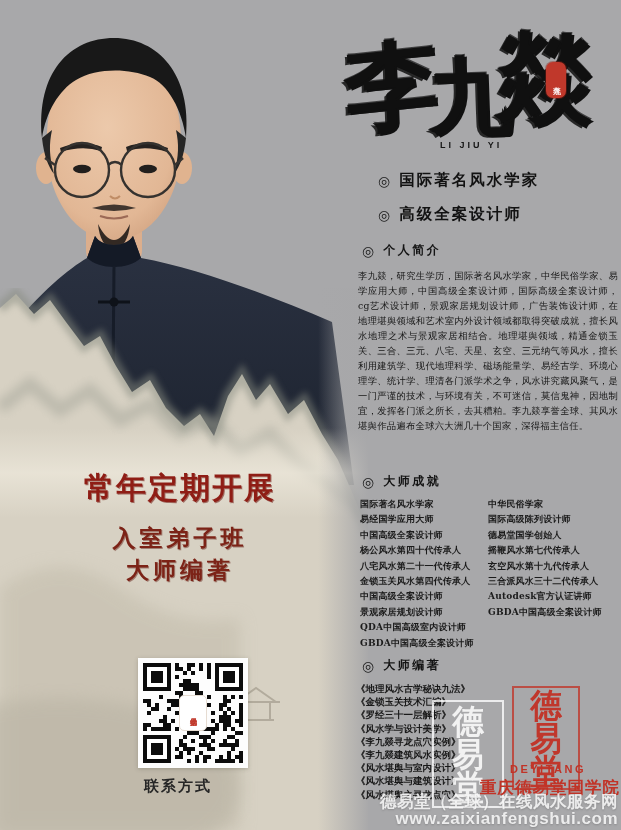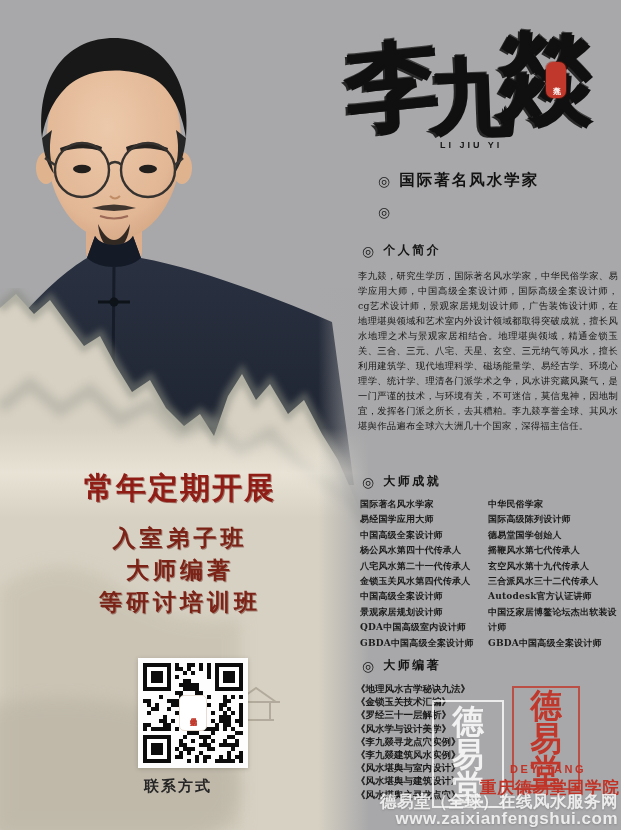--- a/index.html
+++ b/index.html
@@ -198,20 +198,21 @@
     <span class="pinyin">LI JIU YI</span>
   </div>
 
   <div class="abs badge-row">
     <div class="badge">
       <span class="bullet">◎</span>
       <span class="lbl">国际著名风水学家</span>
     </div>
     <div class="badge">
       <span class="bullet">◎</span>
+      <span class="lbl">高级全案设计师</span>
     </div>
   </div>
 
   <div class="abs sec-h h-profile">
     <span class="bullet">◎</span>
     <span class="lbl">个人简介</span>
   </div>
   <div class="abs profile-body">李九燚，研究生学历，国际著名风水学家，中华民俗学家、易学应用大师，中国高级全案设计师，国际高级全案设计师，cg艺术设计师，景观家居规划设计师，广告装饰设计师，在地理堪舆领域和艺术室内外设计领域都取得突破成就，擅长风水地理之术与景观家居相结合。地理堪舆领域，精通金锁玉关、三合、三元、八宅、天星、玄空、三元纳气等风水，擅长利用建筑学、现代地理科学、磁场能量学、易经古学、环境心理学、统计学、理清各门派学术之争，风水讲究藏风聚气，是一门严谨的技术，与环境有关，不可迷信，莫信鬼神，因地制宜，发挥各门派之所长，去其糟粕。李九燚享誉全球、其风水堪舆作品遍布全球六大洲几十个国家，深得福主信任。</div>
 
   <div class="abs sec-h h-achv">
@@ -232,21 +233,20 @@
       <li>GBDA中国高级全案设计师</li>
     </ul>
     <ul class="col-r">
       <li>中华民俗学家</li>
       <li>国际高级陈列设计师</li>
       <li>德易堂国学创始人</li>
       <li>摇鞭风水第七代传承人</li>
       <li>玄空风水第十九代传承人</li>
       <li>三合派风水三十二代传承人</li>
       <li>Autodesk官方认证讲师</li>
-      <li>中国泛家居博鳌论坛杰出软装设计师</li>
       <li>GBDA中国高级全案设计师</li>
     </ul>
   </div>
 
   <div class="abs sec-h h-books">
     <span class="bullet">◎</span>
     <span class="lbl">大师编著</span>
   </div>
   <div class="abs open-title">常年定期开展</div>
 
@@ -259,21 +259,20 @@
       <li>《李九燚寻龙点穴实例》</li>
       <li>《李九燚建筑风水实例》</li>
       <li>《风水堪舆与室内设计》</li>
       <li>《风水堪舆与建筑设计》</li>
       <li>《风水堪舆之寻龙点穴》</li>
     </ul>
   </div>
   <div class="abs class-list">
     <div>入室弟子班</div>
     <div>大师编著</div>
-    <div>等研讨培训班</div>
   </div>
 
   <div class="abs qr-wrap">
     <div id="qr-modules">
         <i style="left: 37px; top: 5px;"></i>
         <i style="left: 49px; top: 5px;"></i>
         <i style="left: 53px; top: 5px;"></i>
         <i style="left: 61px; top: 5px;"></i>
         <i style="left: 69px; top: 5px;"></i>
         <i style="left: 37px; top: 9px;"></i>

